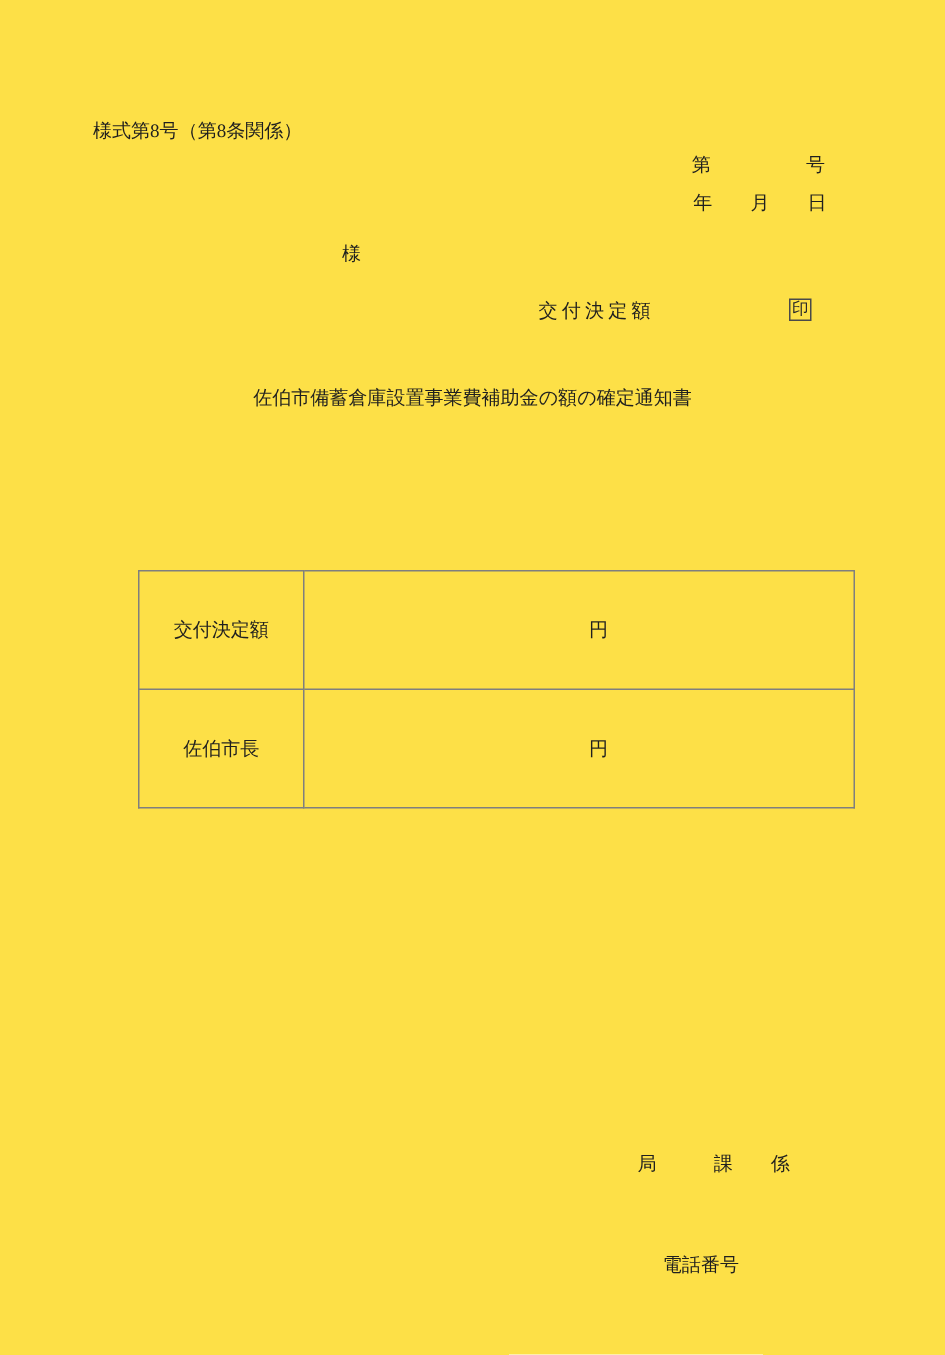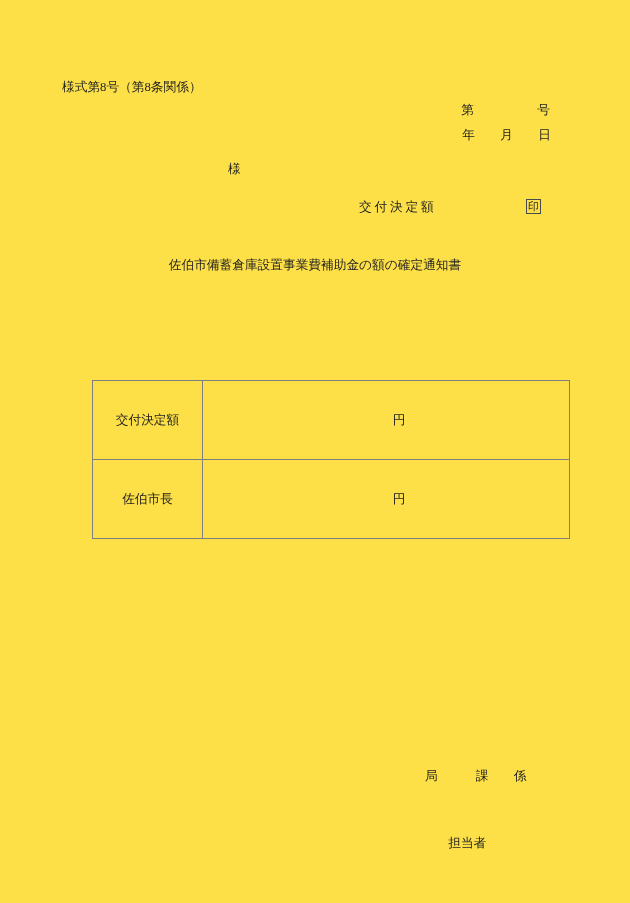--- a/index.html
+++ b/index.html
@@ -110,17 +110,16 @@
       </tr>
       <tr>
         <td class="label-cell">佐伯市長</td>
         <td class="value-cell">円</td>
       </tr>
     </tbody>
   </table>
 
   <div class="abs footer-block">
     <div class="line org-line">局　　　課　　係</div>
-    <div class="line">担当者</div>
     <div class="line">電話番号</div>
   </div>
 
 </div>
 
 </body></html>

